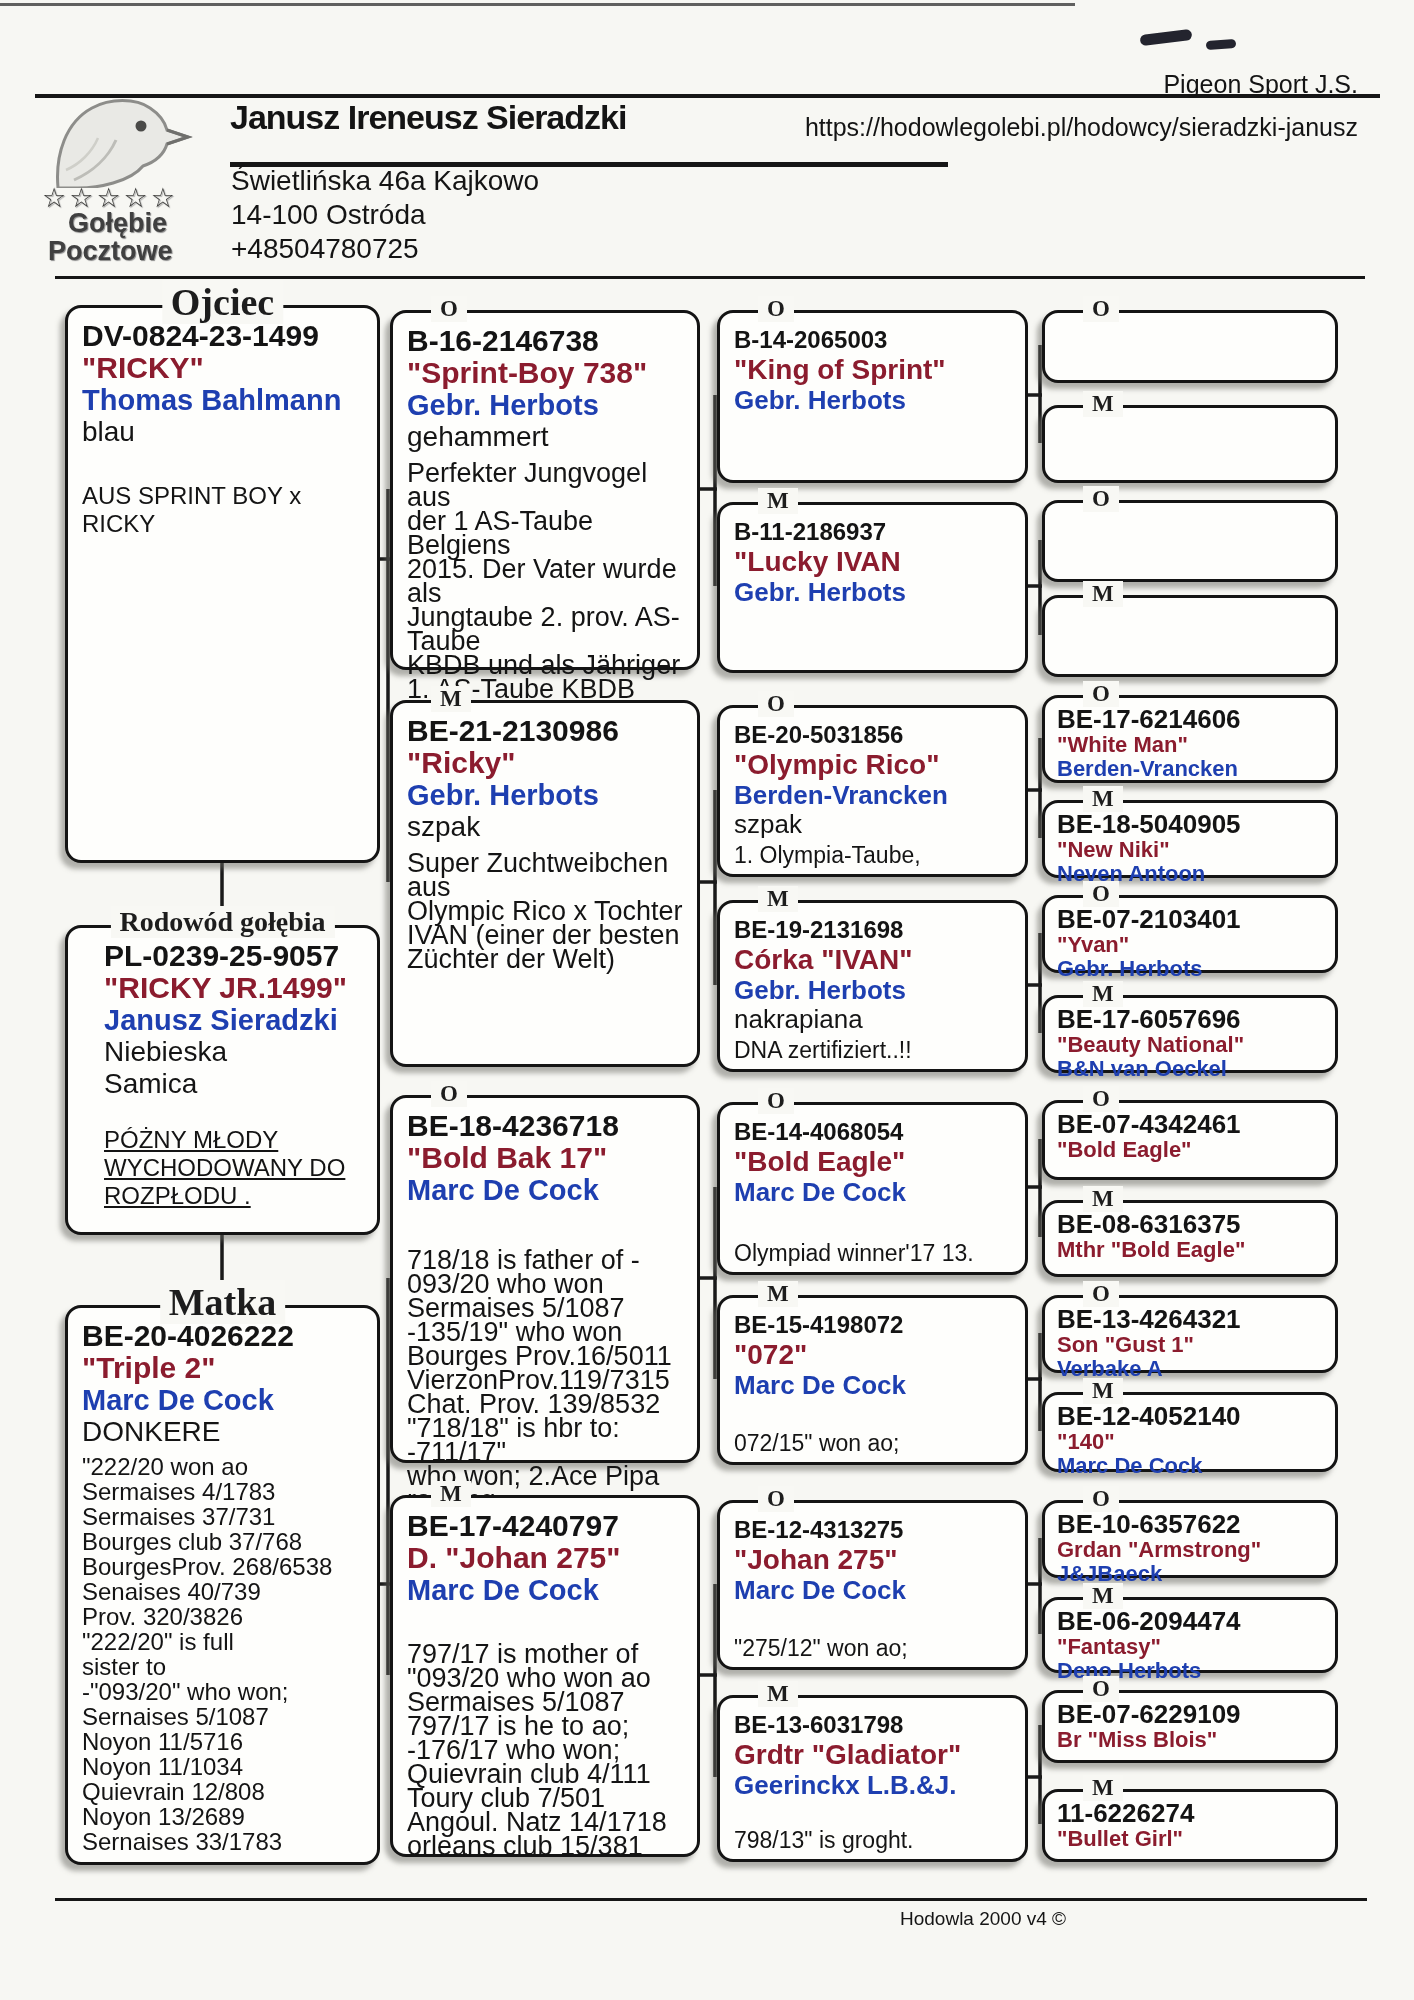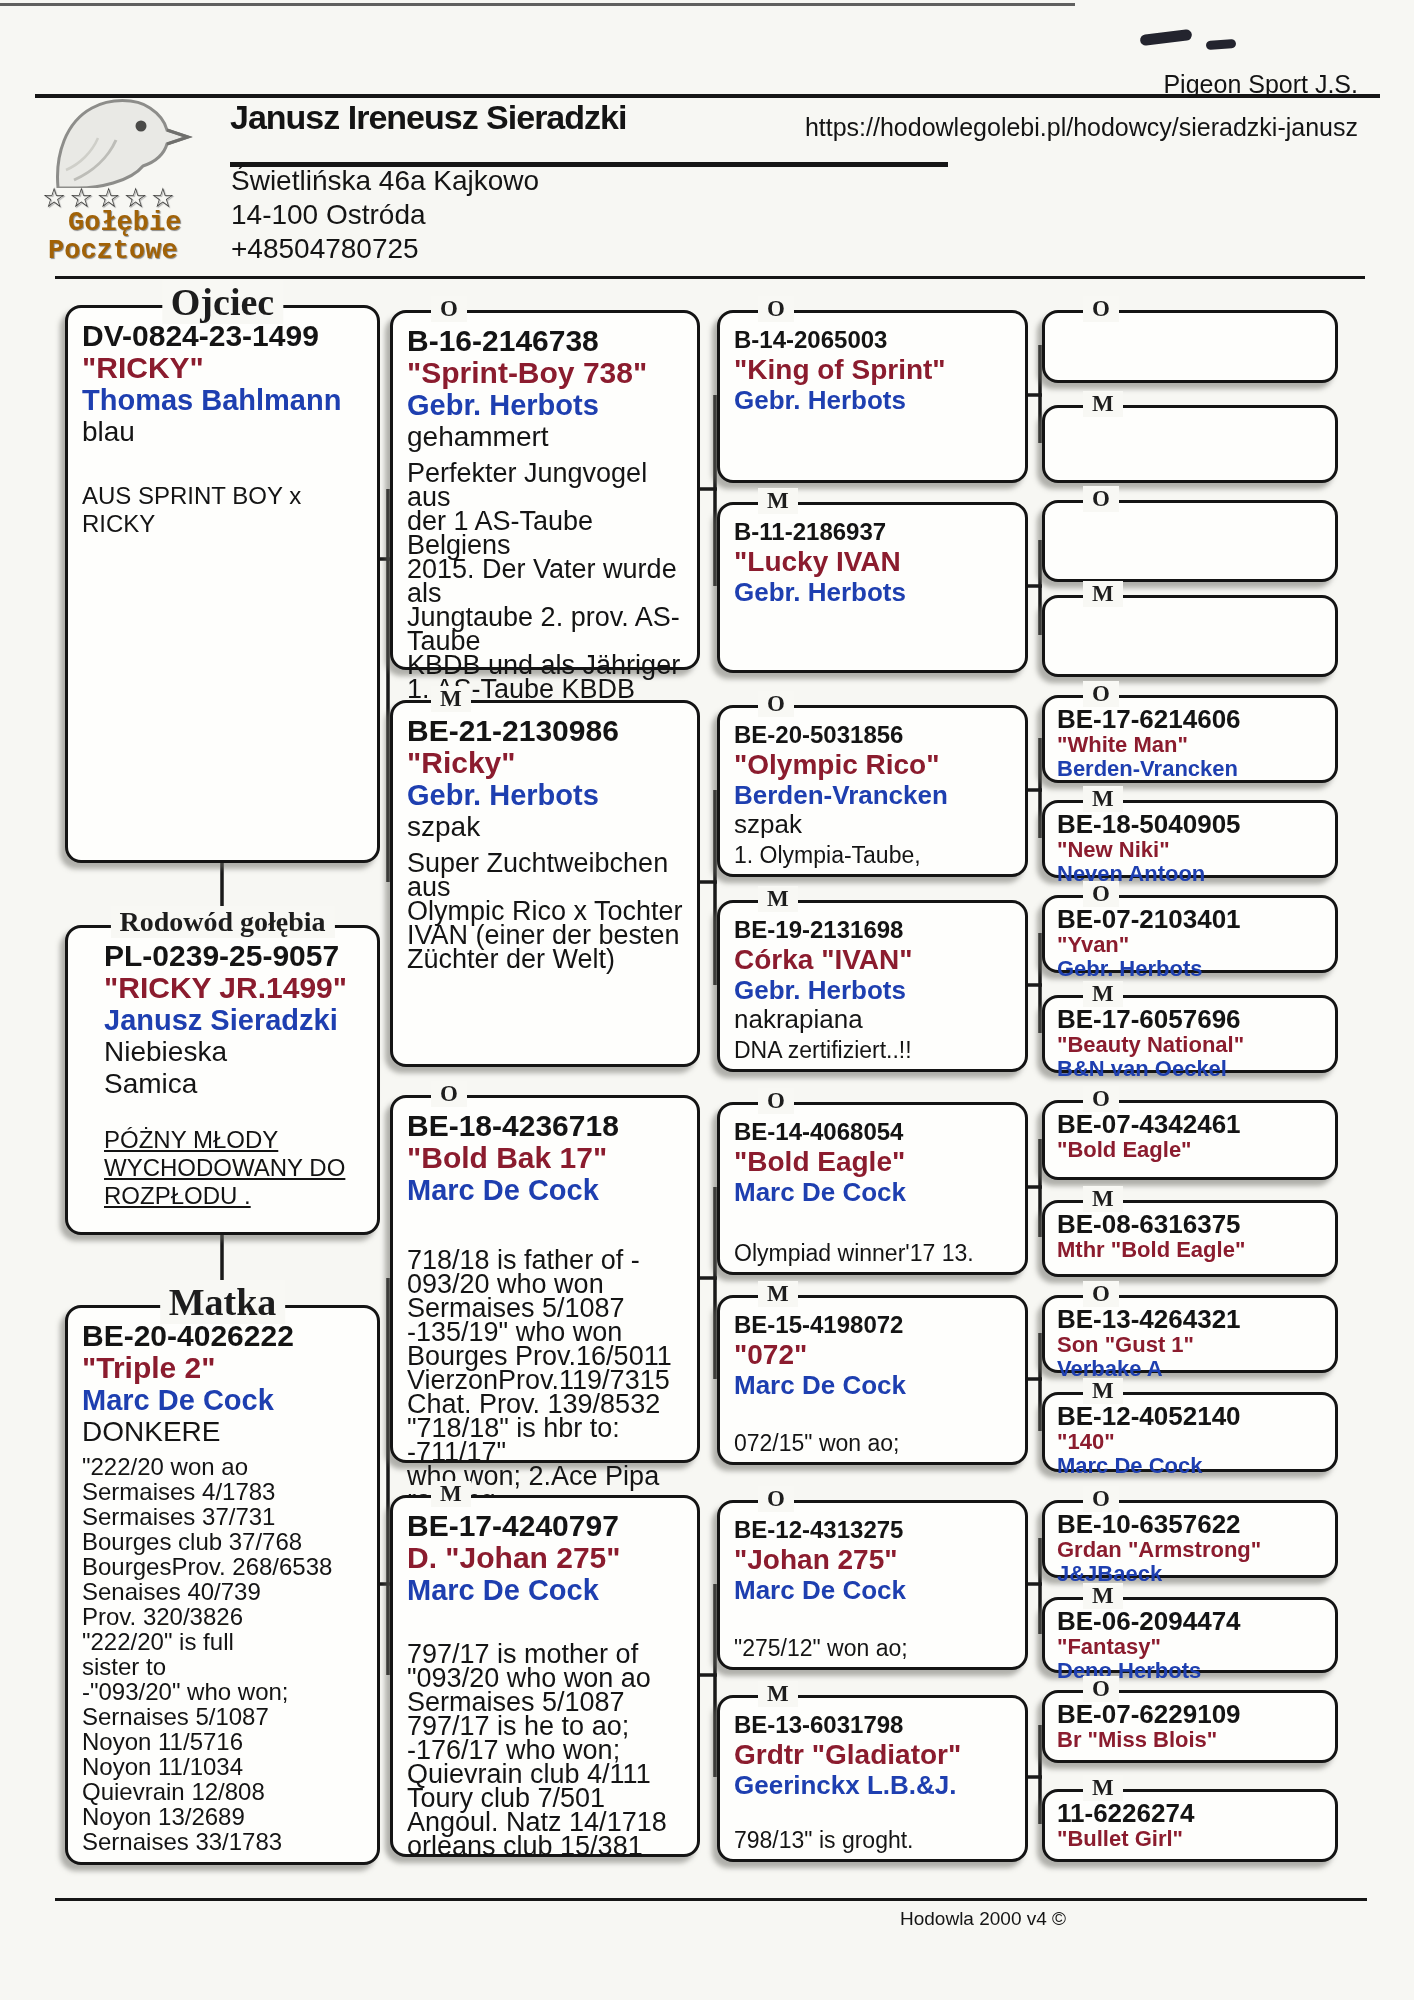--- a/index.html
+++ b/index.html
@@ -14,21 +14,21 @@
 
   
   .rule{position:absolute;background:#161616;}
   .page-title{position:absolute;left:230px;top:98px;font-size:34px;font-weight:bold;letter-spacing:-1px;}
   .brand{position:absolute;right:56px;top:70px;font-size:25px;}
   .site-url{position:absolute;right:56px;top:113px;font-size:25px;}
   .addr{position:absolute;left:231px;font-size:28px;}
   .logo-wrap{position:absolute;left:40px;top:96px;width:200px;}
   .logo-stars{position:absolute;left:42px;top:182px;font-size:27px;letter-spacing:3px;color:#3c3c3a;text-shadow:1px 1px 1px #999;}
   .logo-word{position:absolute;left:40px;width:200px;text-align:left;
-             font-family:Liberation Mono, monospace;font-weight:bold;font-size:27px;color:#a16207;text-shadow:1px 1px 1px #8a8a8a;}
+             font-family:Liberation Sans, sans-serif;font-weight:bold;font-size:27px;color:#404040;text-shadow:1px 1px 1px #8a8a8a;}
 
   
   .pbox{position:absolute;background:#fefefc;border:3px solid #141414;border-radius:16px;
         box-shadow:-5px 6px 5px rgba(105,105,100,.5);padding:12px 14px;box-sizing:border-box;}
   .tag{position:absolute;top:-17px;left:38px;background:#f8f8f4;padding:0 9px;
        font-family:"Liberation Serif",serif;font-weight:bold;font-size:23px;color:#1d1d1d;white-space:nowrap;}
   .tag-center{left:50%;transform:translateX(-50%);}
   .tag-xl{font-size:38px;top:-28px;}
   .tag-lg{font-size:28px;top:-22px;}
 

